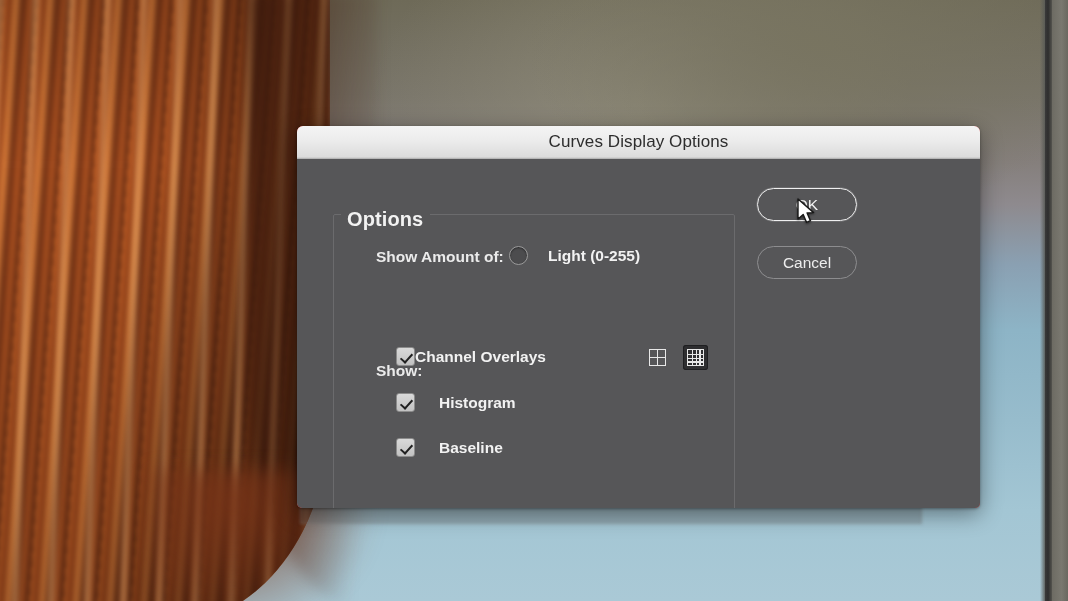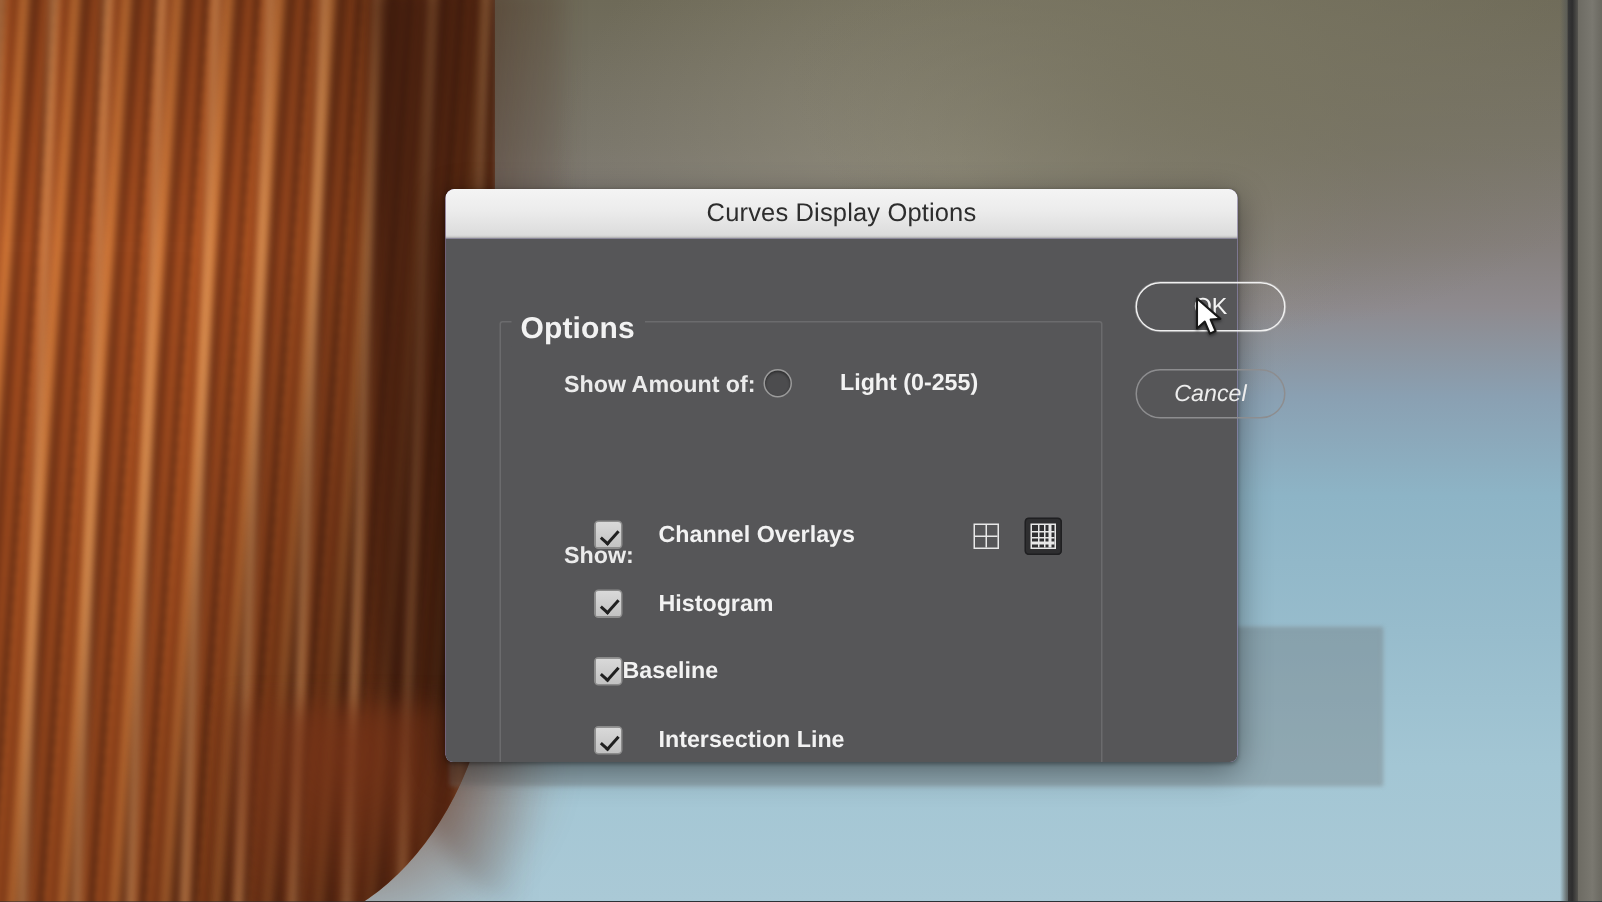--- a/index.html
+++ b/index.html
@@ -145,26 +145,26 @@
     background: rgba(100,100,98,0.30);
     border: 1px solid rgba(140,140,138,0.30);
     filter: blur(1.4px);
   }
 
   
   #dialog {
     position: absolute;
     left: 297px;
     top: 126px;
-    width: 528px;
+    width: 683px;
     height: 382px;
     border-radius: 6px 6px 5px 5px;
     box-shadow: 0 6px 22px rgba(0,0,0,0.42), 0 1px 3px rgba(0,0,0,0.35);
     overflow: hidden;
-    background: #c4b5fd;
+    background: #ef4444;
   }
 
   #titlebar {
     position: relative;
     height: 32px;
     background: linear-gradient(180deg, #f4f4f4 0%, #ececec 45%, #dcdcdc 96%, #c9c9c9 100%);
     border-bottom: 1px solid #b6b6b6;
     display: flex;
     align-items: center;
     justify-content: center;
@@ -312,21 +312,20 @@
     left: 757px;
     top: 188px;
     border: 1.8px solid #f0f0f0;
     box-shadow: 0 0 0 0.5px rgba(255,255,255,0.25);
   }
   #cancel-button {
     left: 757px;
     top: 246px;
     border: 1.5px solid #8d8d8f;
     color: #ededed;
-    font-style: italic;
   }
 
   
   #cursor {
     position: absolute;
     left: 797px;
     top: 198px;
     width: 20px;
     height: 28px;
     pointer-events: none;
@@ -358,49 +357,45 @@
 
     <div id="dialog-body">
 
       <div id="group-box"></div>
       <div id="group-legend">Options</div>
 
       <div class="row" style="left:31px; top:89px;">
         <span class="side-label">Show Amount of:</span>
       </div>
 
-      <div class="row" style="left:212px; top:87px; gap:32px;">
+      <div class="row" style="left:212px; top:87px; gap:20px;">
         <span class="radio off"></span>
         <span class="opt-label">Light  (0-255)</span>
       </div>
 
 
       <div class="row" style="left:31px; top:203px;">
         <span class="side-label">Show:</span>
       </div>
 
-      <div class="row" style="left:99px; top:188px; gap:24px;">
+      <div class="row" style="left:99px; top:188px; ">
         <span class="checkbox checked"></span>
         <span class="opt-label">Channel Overlays</span>
       </div>
 
       <div class="row" style="left:99px; top:234px; gap:24px;">
         <span class="checkbox checked"></span>
         <span class="opt-label">Histogram</span>
       </div>
 
-      <div class="row" style="left:99px; top:279px; ">
+      <div class="row" style="left:99px; top:279px; gap:24px;">
         <span class="checkbox checked"></span>
         <span class="opt-label">Baseline</span>
       </div>
 
-      <div class="row" style="left:99px; top:325px; gap:24px;">
-        <span class="checkbox checked"></span>
-        <span class="opt-label">Intersection Line</span>
-      </div>
 
       <div class="row" style="left:348px; top:186px; gap:13px;">
         <span class="grid-btn off">
           <span class="grid-glyph">
             <span class="v" style="left:50%; top:0; width:1.6px; height:100%; margin-left:-0.8px;"></span>
             <span class="h" style="top:50%; left:0; height:1.6px; width:100%; margin-top:-0.8px;"></span>
           </span>
         </span>
         <span class="grid-btn on">
           <span class="grid-glyph">

